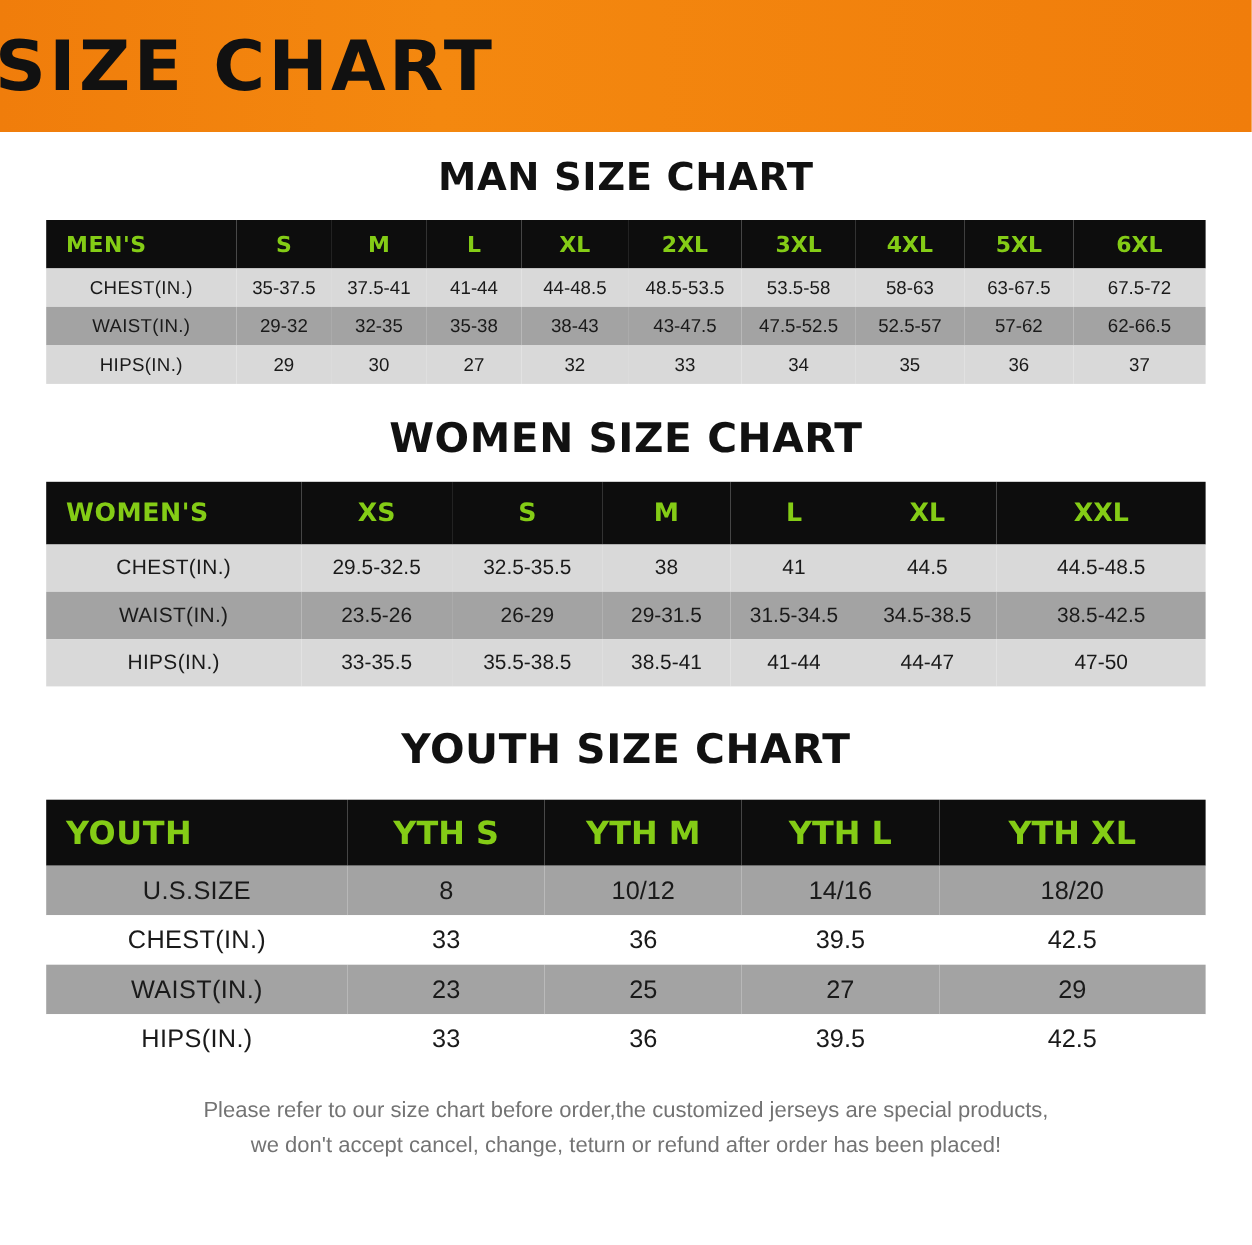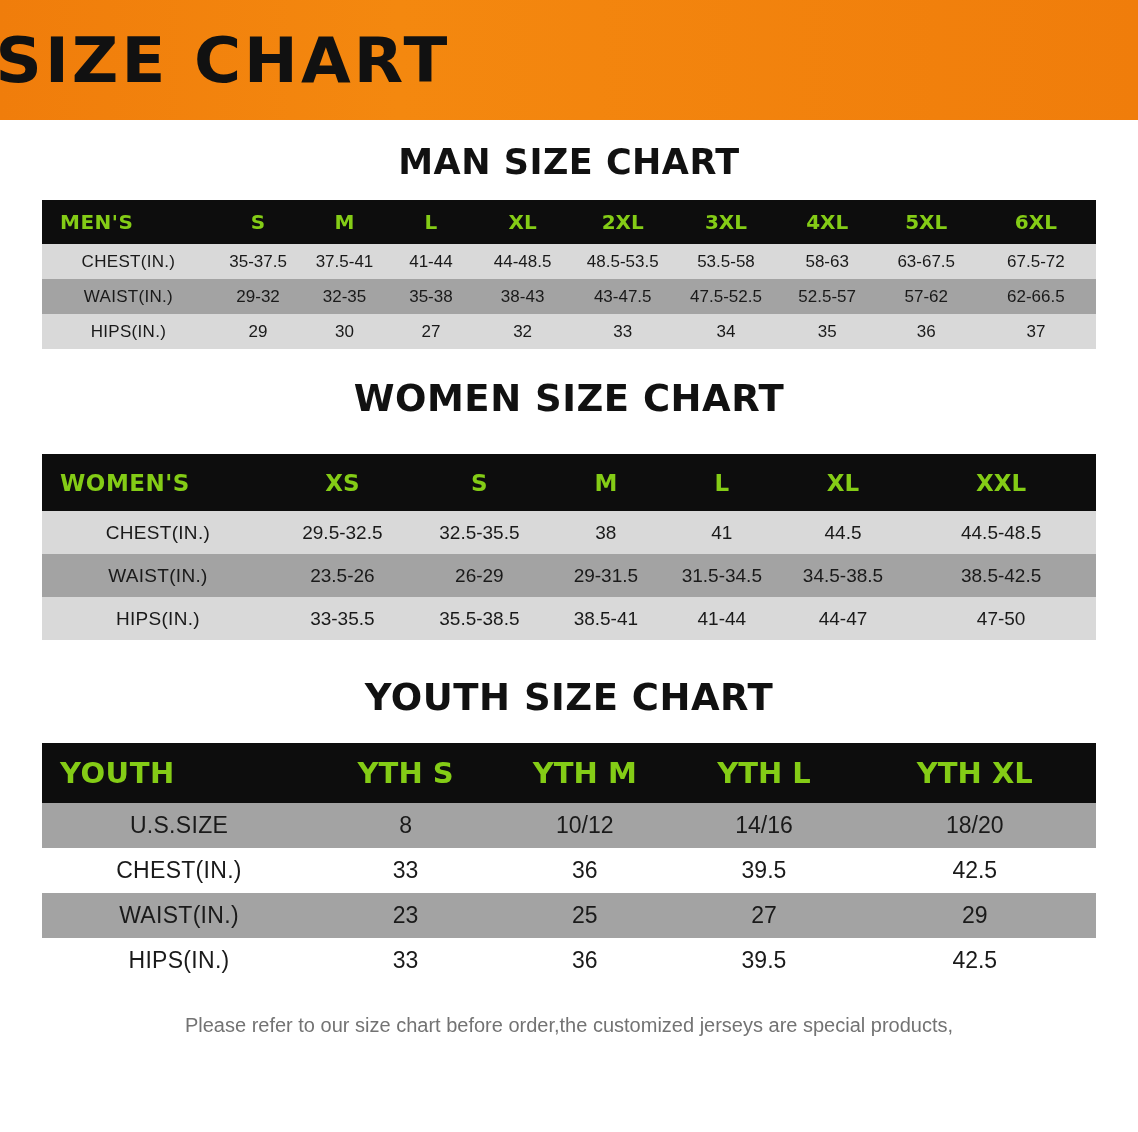--- a/index.html
+++ b/index.html
@@ -37,21 +37,21 @@
   
   .section-heading {
     text-align: center;
     font-family: "DejaVu Sans", sans-serif;
     font-weight: 700;
     font-size: 35px;
     letter-spacing: 0.5px;
     color: #111111;
   }
   .h-man    { margin-top: 22px; margin-bottom: 18px; }
-  .h-women  { margin-top: 28px; margin-bottom: 34px; font-size: 37px;}
+  .h-women  { margin-top: 28px; margin-bottom: 18px; font-size: 37px;}
   .h-youth  { margin-top: 36px; margin-bottom: 24px; font-size: 37px;}
 
   
   .table-wrap {
     margin: 0 42px;
   }
   table.sizetable {
     width: 100%;
     border-collapse: collapse;
     table-layout: fixed;
@@ -295,13 +295,14 @@
       <td>36</td>
       <td>39.5</td>
       <td>42.5</td>
     </tr>
   </tbody>
     </table>
 </div>
 
 <div class="note">
   <span class="note-line">Please refer to our size chart before order,the customized jerseys are special products,</span>
+  <span class="note-line">we don't accept cancel, change, teturn or refund after order has been placed!</span>
 </div>
 
 </body></html>

